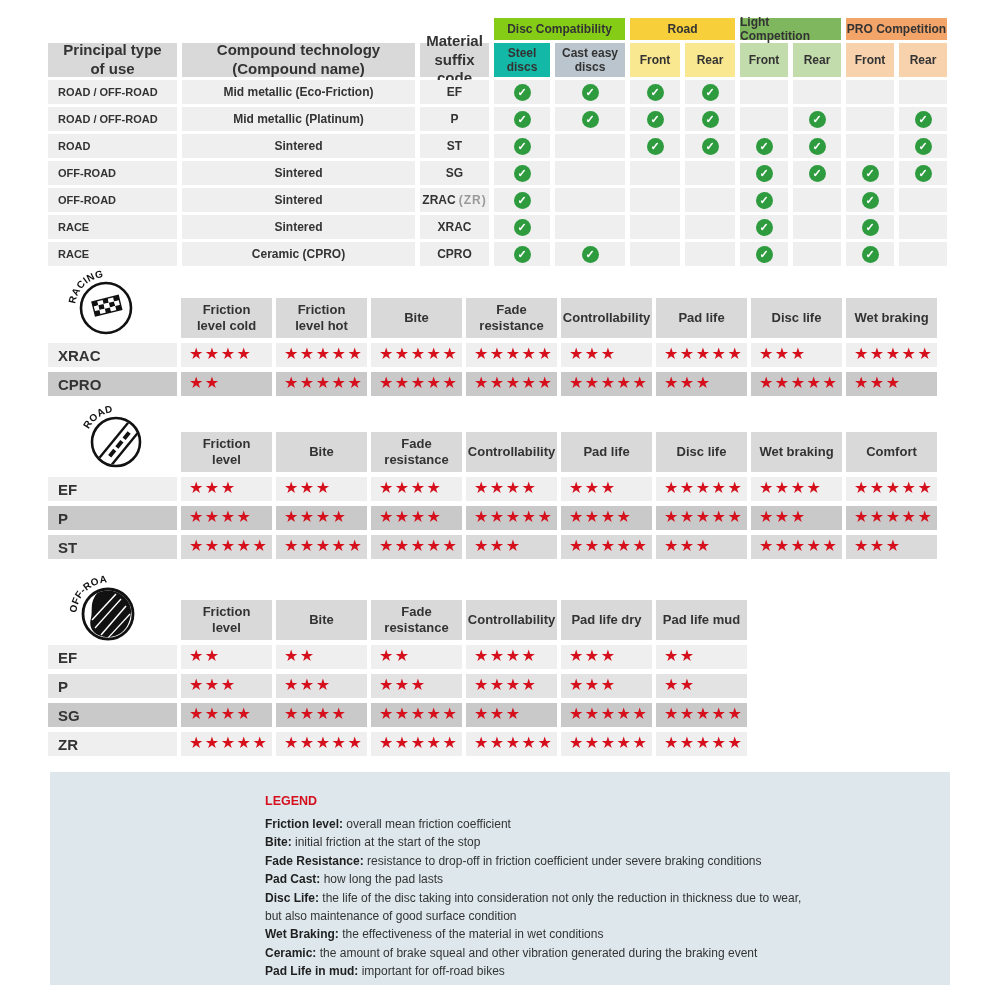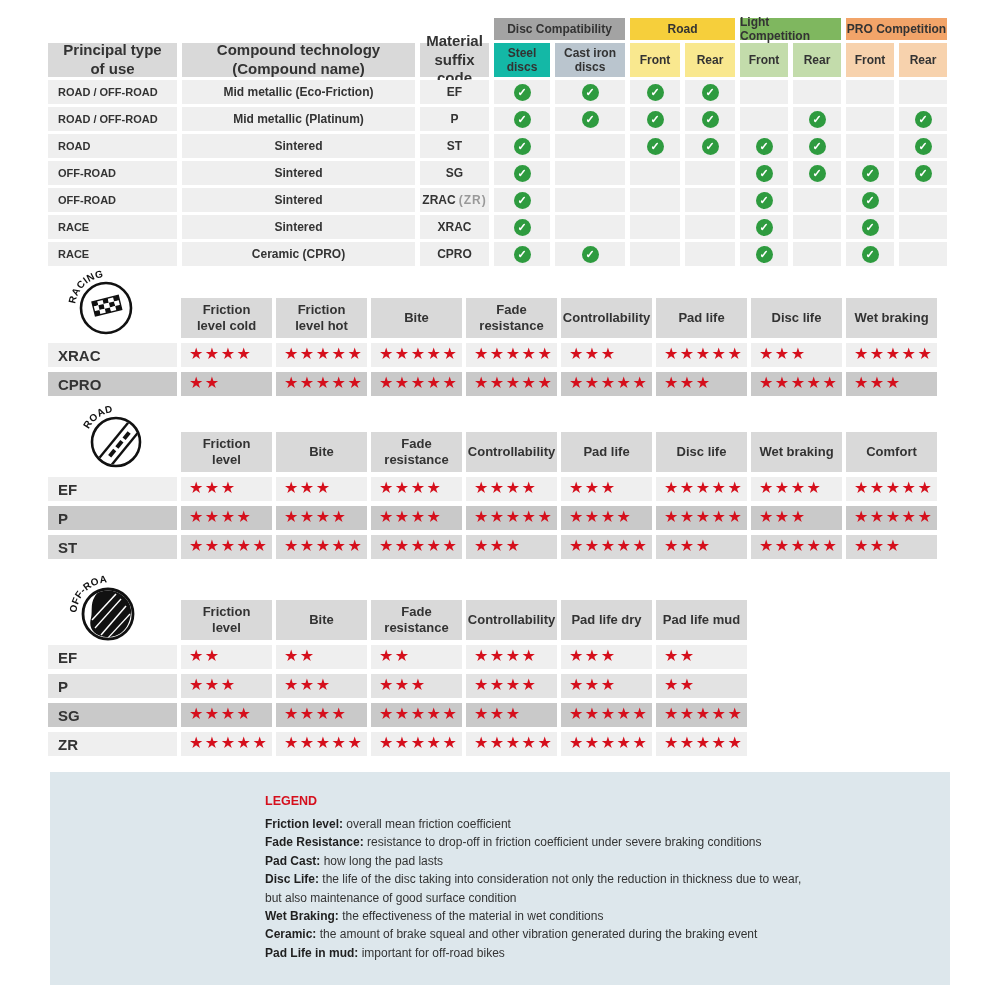--- a/index.html
+++ b/index.html
@@ -71,33 +71,33 @@
   .legend-line{font-size:12px;line-height:18.4px;color:#333;}
   .legend-term{font-weight:bold;color:#1f1f1f;}
 </style>
 </head>
 <body>
 
 <div id="canvas">
 
   <section id="compat">
       <div class="cg-spacer"></div>
-      <div class="group-head" style="background: #a3a3a3;">Disc Compatibility</div>
+      <div class="group-head" style="background: #84cc16;">Disc Compatibility</div>
       <div class="group-head" style="background: rgb(246, 207, 59);">Road</div>
       <div class="group-head" style="background: rgb(127, 183, 95);">Light Competition</div>
       <div class="group-head" style="background: rgb(242, 164, 105);">PRO Competition</div>
       <div class="hdr pre">Principal type
 of use</div>
       <div class="hdr pre">Compound technology
 (Compound name)</div>
       <div class="hdr pre">Material
 suffix code</div>
       <div class="subhdr pre" style="background: #14b8a6;">Steel
 discs</div>
-      <div class="subhdr pre" style="background: rgb(186, 197, 206);">Cast iron
+      <div class="subhdr pre" style="background: rgb(186, 197, 206);">Cast easy
 discs</div>
       <div class="subhdr pre" style="background: rgb(249, 232, 143);">Front</div>
       <div class="subhdr pre" style="background: rgb(249, 232, 143);">Rear</div>
       <div class="subhdr pre" style="background: rgb(195, 220, 171);">Front</div>
       <div class="subhdr pre" style="background: rgb(195, 220, 171);">Rear</div>
       <div class="subhdr pre" style="background: rgb(247, 210, 173);">Front</div>
       <div class="subhdr pre" style="background: rgb(247, 210, 173);">Rear</div>
       <div class="cell use">ROAD / OFF-ROAD</div>
       <div class="cell tech">Mid metallic (Eco-Friction)</div>
       <div class="cell code">
@@ -562,20 +562,21 @@
       <div class="rcell" style="background: rgb(239, 239, 239);">
         <span class="stars" style="color: rgb(213, 15, 28);">★★★★★</span>
       </div>
     </section>
 
   <div id="legend" style="background: rgb(221, 231, 236);">
     <div id="legend-content">
       <div class="legend-title" style="color: rgb(213, 15, 28);">LEGEND</div>
       <div id="legend-lines">
           <div class="legend-line"><span class="legend-term">Friction level:</span> overall mean friction coefficient</div>
+          <div class="legend-line"><span class="legend-term">Bite:</span> initial friction at the start of the stop</div>
           <div class="legend-line"><span class="legend-term">Fade Resistance:</span> resistance to drop-off in friction coefficient under severe braking conditions</div>
           <div class="legend-line"><span class="legend-term">Pad Cast:</span> how long the pad lasts</div>
           <div class="legend-line"><span class="legend-term">Disc Life:</span> the life of the disc taking into consideration not only the reduction in thickness due to wear,</div>
           <div class="legend-line">but also maintenance of good surface condition</div>
           <div class="legend-line"><span class="legend-term">Wet Braking:</span> the effectiveness of the material in wet conditions</div>
           <div class="legend-line"><span class="legend-term">Ceramic:</span> the amount of brake squeal and other vibration generated during the braking event</div>
           <div class="legend-line"><span class="legend-term">Pad Life in mud:</span> important for off-road bikes</div>
         </div>
     </div>
   </div>

